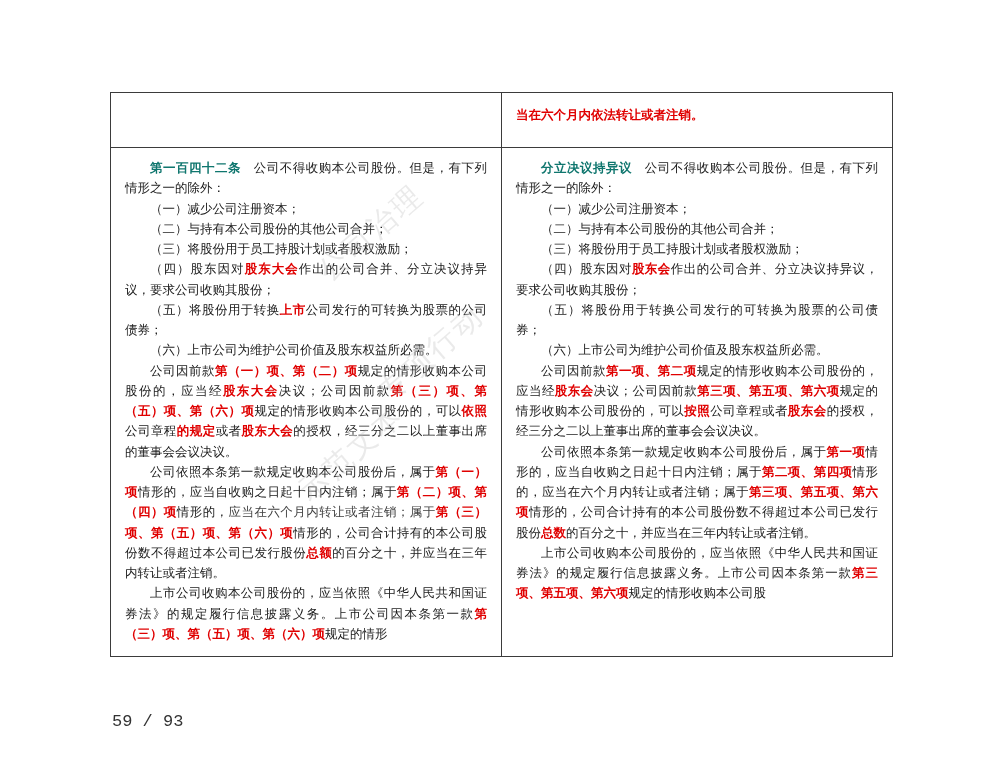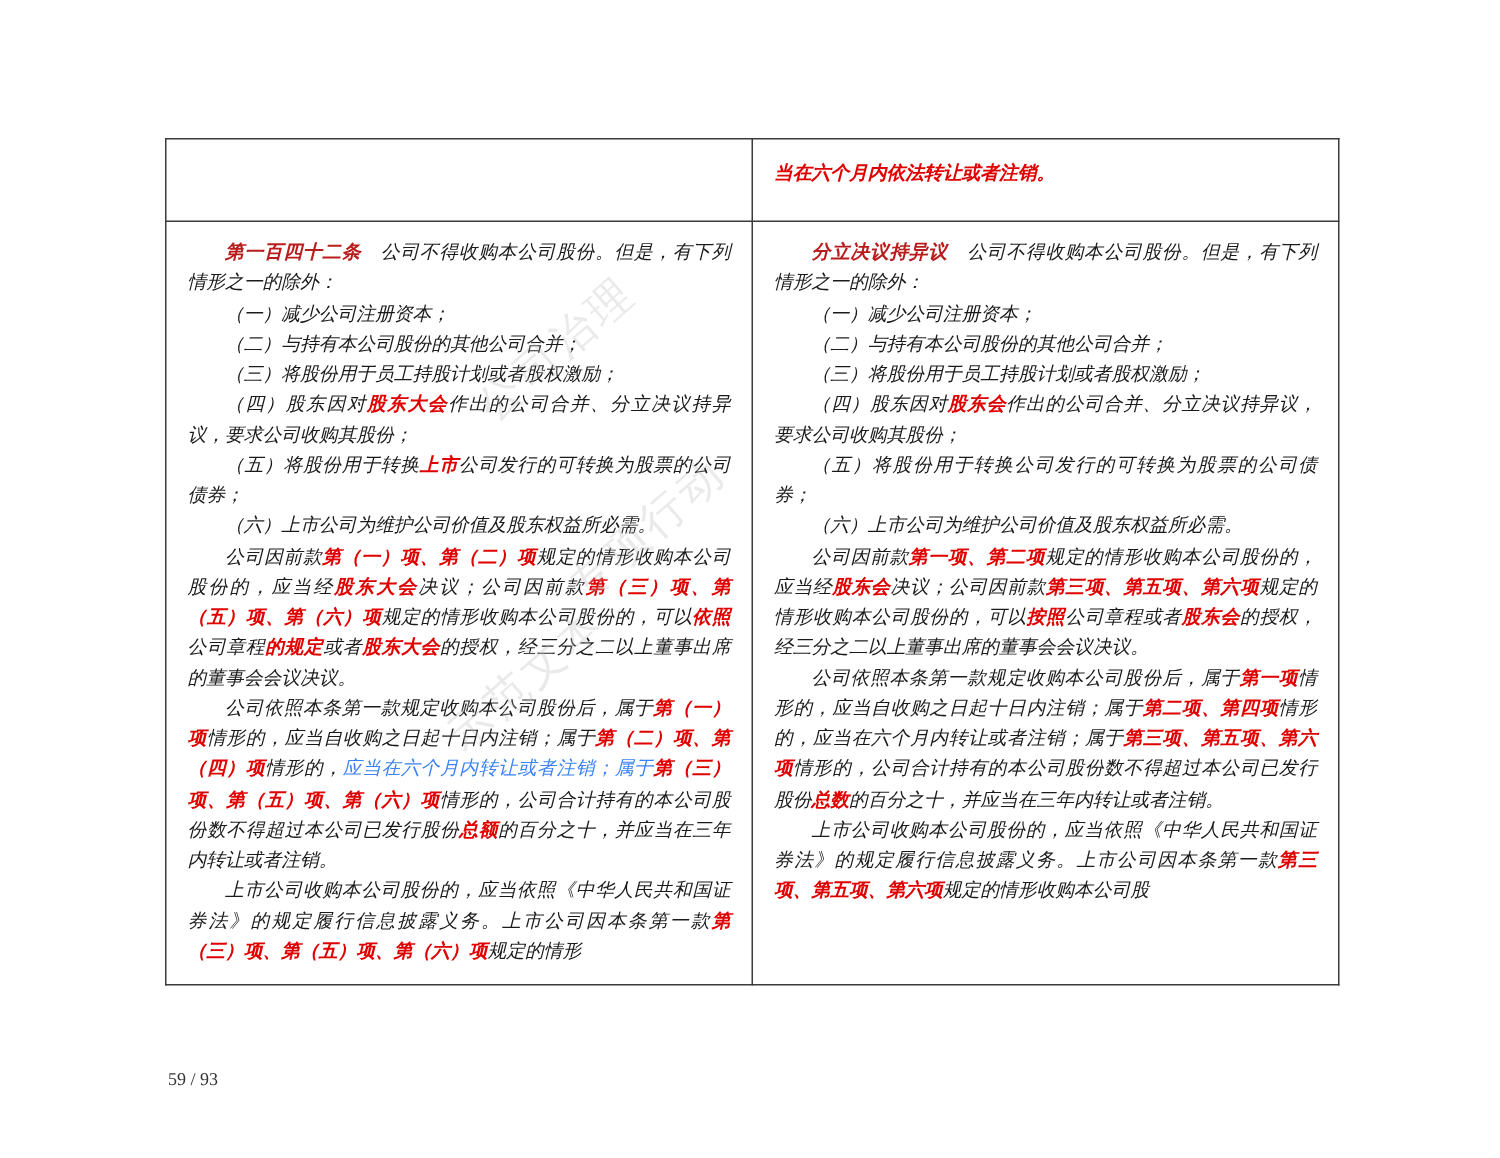--- a/index.html
+++ b/index.html
@@ -45,48 +45,47 @@
     min-height: 28px;
   }
 
   p {
     margin: 0;
     font-size: 12.5px;
     line-height: 1.62;
     color: #1a1a1a;
     text-align: justify;
     text-justify: inter-ideograph;
-    font-style: italic;
   }
   p.ind {
     text-indent: 2em;
   }
   .red {
-    color: #3b82f6;
+    color: #404040;
   }
   .redb {
     color: #e00000;
     font-weight: bold;
   }
   .head-red {
-    color: #b91c1c;
+    color: #0f766e;
     font-weight: bold;
   }
 
   .row-top-right p {
     font-size: 12.5px;
   }
 
   .page-num {
     position: absolute;
     left: 112px;
     top: 712px;
-    font-size: 12px;
+    font-size: 17px;
     color: #333;
-    font-family: Liberation Serif, serif;
+    font-family: Liberation Mono, monospace;
   }
 
   
   .watermark {
     position: absolute;
     left: 300px;
     top: 230px;
     width: 420px;
     height: 330px;
     pointer-events: none;

